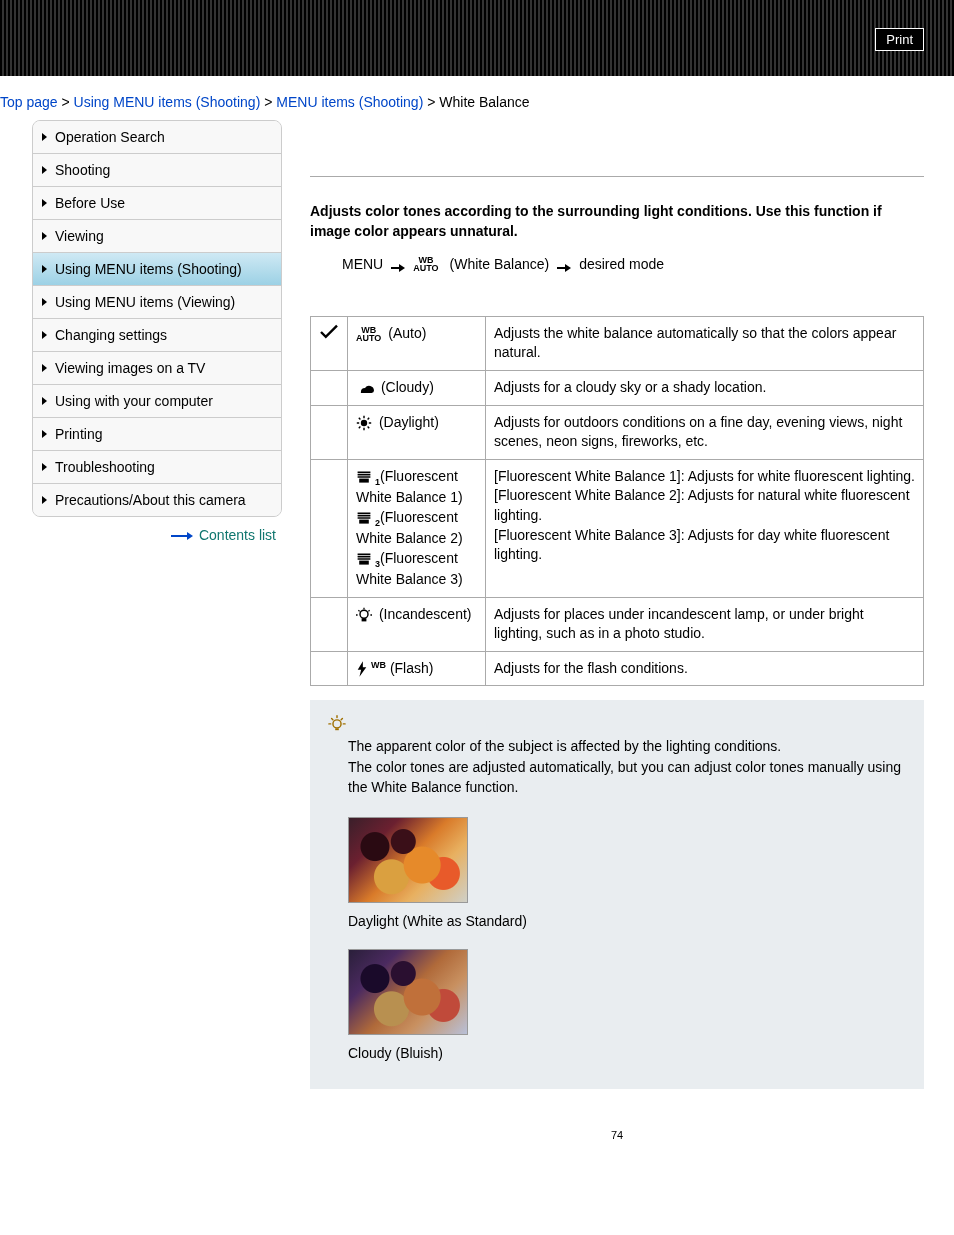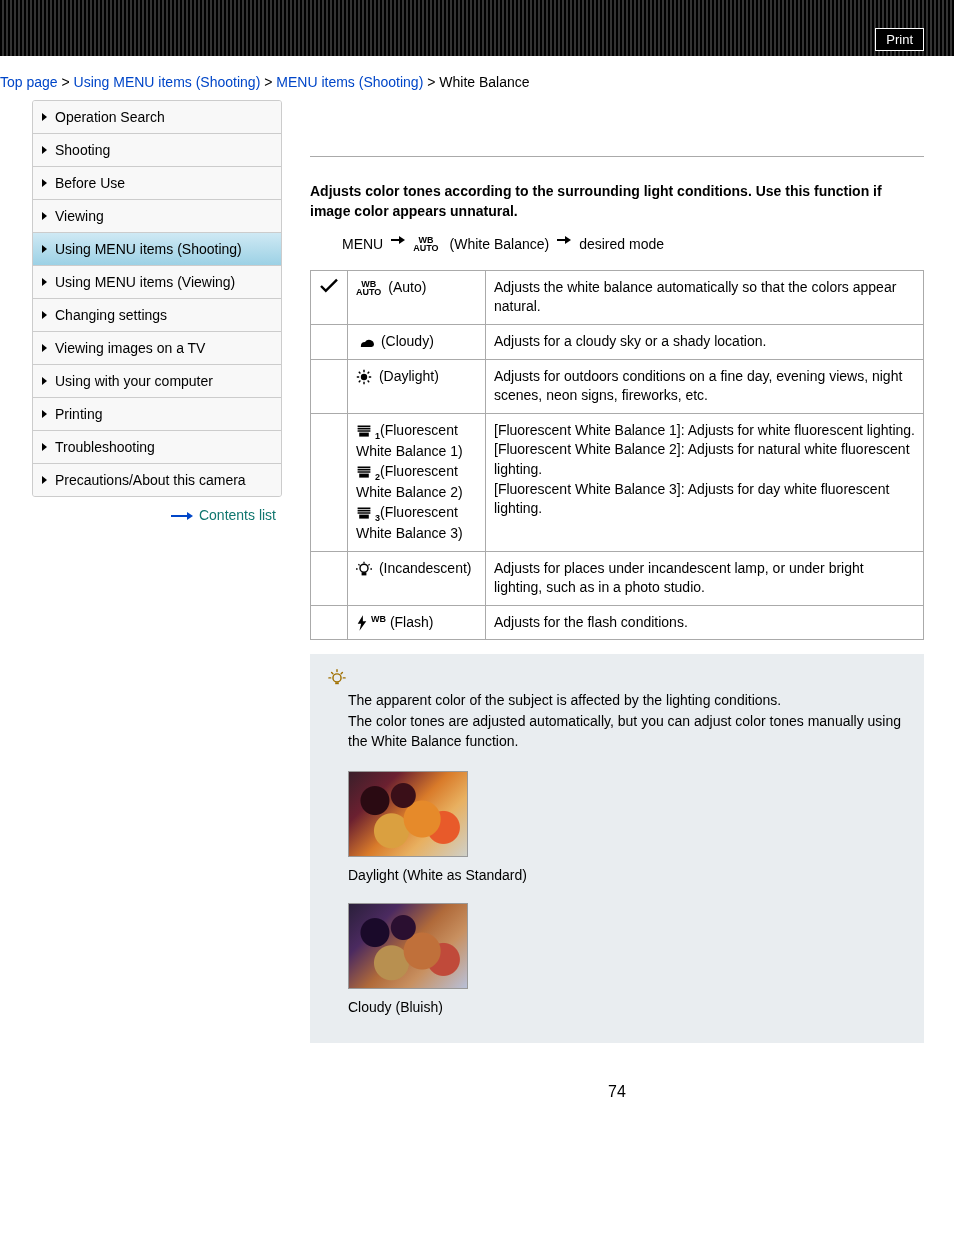--- a/index.html
+++ b/index.html
@@ -4,21 +4,21 @@
 <style>
   * { box-sizing: border-box; margin: 0; padding: 0; }
   body {
     font-family: Arial, Helvetica, sans-serif;
     font-size: 14px;
     color: #000;
     background: #fff;
     width: 954px;
   }
   .header-bar {
-    height: 56px;
+    height: 76px;
     background: repeating-linear-gradient(90deg, #000 0px, #000 2px, #333 2px, #333 4px);
     position: relative;
     text-decoration: underline;
   }
   .print-btn {
     position: absolute;
     right: 30px;
     top: 28px;
     color: #fff;
     border: 1px solid #fff;
@@ -35,21 +35,21 @@
   .breadcrumb a { color: #0046c8; text-decoration: none; }
   .container { display: flex; }
   .sidebar {
     width: 282px;
     padding: 0 0 0 32px;
     flex: 0 0 282px;
   }
   .sidebar ul {
     list-style: none;
     border: 1px solid #ccc;
-    border-radius: 3px;
+    border-radius: 8px;
     overflow: hidden;
     background: linear-gradient(#fafafa,#f2f2f2);
   }
   .sidebar li {
     border-bottom: 1px solid #ccc;
     padding: 8px 10px 8px 22px;
     font-size: 14px;
     position: relative;
     color: #000;
     background: #f8f8f8;
@@ -83,21 +83,21 @@
   .contents-list .arrow::after {
     content:""; position:absolute; left:16px; top:0;
     border-top:4px solid transparent; border-bottom:4px solid transparent; border-left:6px solid #0046c8;
   }
   .main {
     flex: 1;
     padding: 0 30px 40px 28px;
   }
   .title-rule { border-top: 1px solid #aaa; margin: 56px 0 24px 0; }
   .intro { line-height: 1.45; margin-bottom: 14px; font-weight: bold; }
-  .menu-path { padding-left: 32px; display:flex; align-items:flex-start; gap:8px; margin-bottom: 18px; flex-wrap:wrap;}
+  .menu-path { padding-left: 32px; display:flex; align-items:flex-end; gap:8px; margin-bottom: 44px; flex-wrap:wrap;}
   .sm-arrow { display:inline-block; width:14px; height:8px; position:relative; }
   .sm-arrow::before { content:""; position:absolute; top:3px; left:0; width:10px; height:2px; background:#000; }
   .sm-arrow::after { content:""; position:absolute; top:0; left:8px; border-top:4px solid transparent; border-bottom:4px solid transparent; border-left:6px solid #000; }
   table.modes {
     border-collapse: collapse;
     width: 100%;
     border: 1px solid #aaa;
   }
   table.modes td {
     border: 1px solid #aaa;
@@ -139,21 +139,21 @@
   }
   .sample-img.bluish::before{
     background-image:
       radial-gradient(circle at 22% 34%, #1a0a2a 0 14px, transparent 15px),
       radial-gradient(circle at 46% 28%, #2a0f30 0 12px, transparent 13px),
       radial-gradient(circle at 62% 56%, #c0703a 0 18px, transparent 19px),
       radial-gradient(circle at 80% 66%, #c04a3a 0 16px, transparent 17px),
       radial-gradient(circle at 36% 70%, #b89050 0 17px, transparent 18px);
   }
   .caption { padding-left: 20px; margin-bottom: 8px; }
-  .page-num { text-align:center; font-size:16px; margin-top: 40px; }
+  .page-num { text-align:center; font-size:11px; margin-top: 40px; }
 </style>
 </head>
 <body>
 
 <div class="header-bar">
   <div class="print-btn">Print</div>
 </div>
 
 <div class="breadcrumb">
   <a href="#">Top page</a><span> &gt; </span><a href="#">Using MENU items (Shooting)</a><span> &gt; </span><a href="#">MENU items (Shooting)</a><span> &gt; </span><span>White Balance</span>

